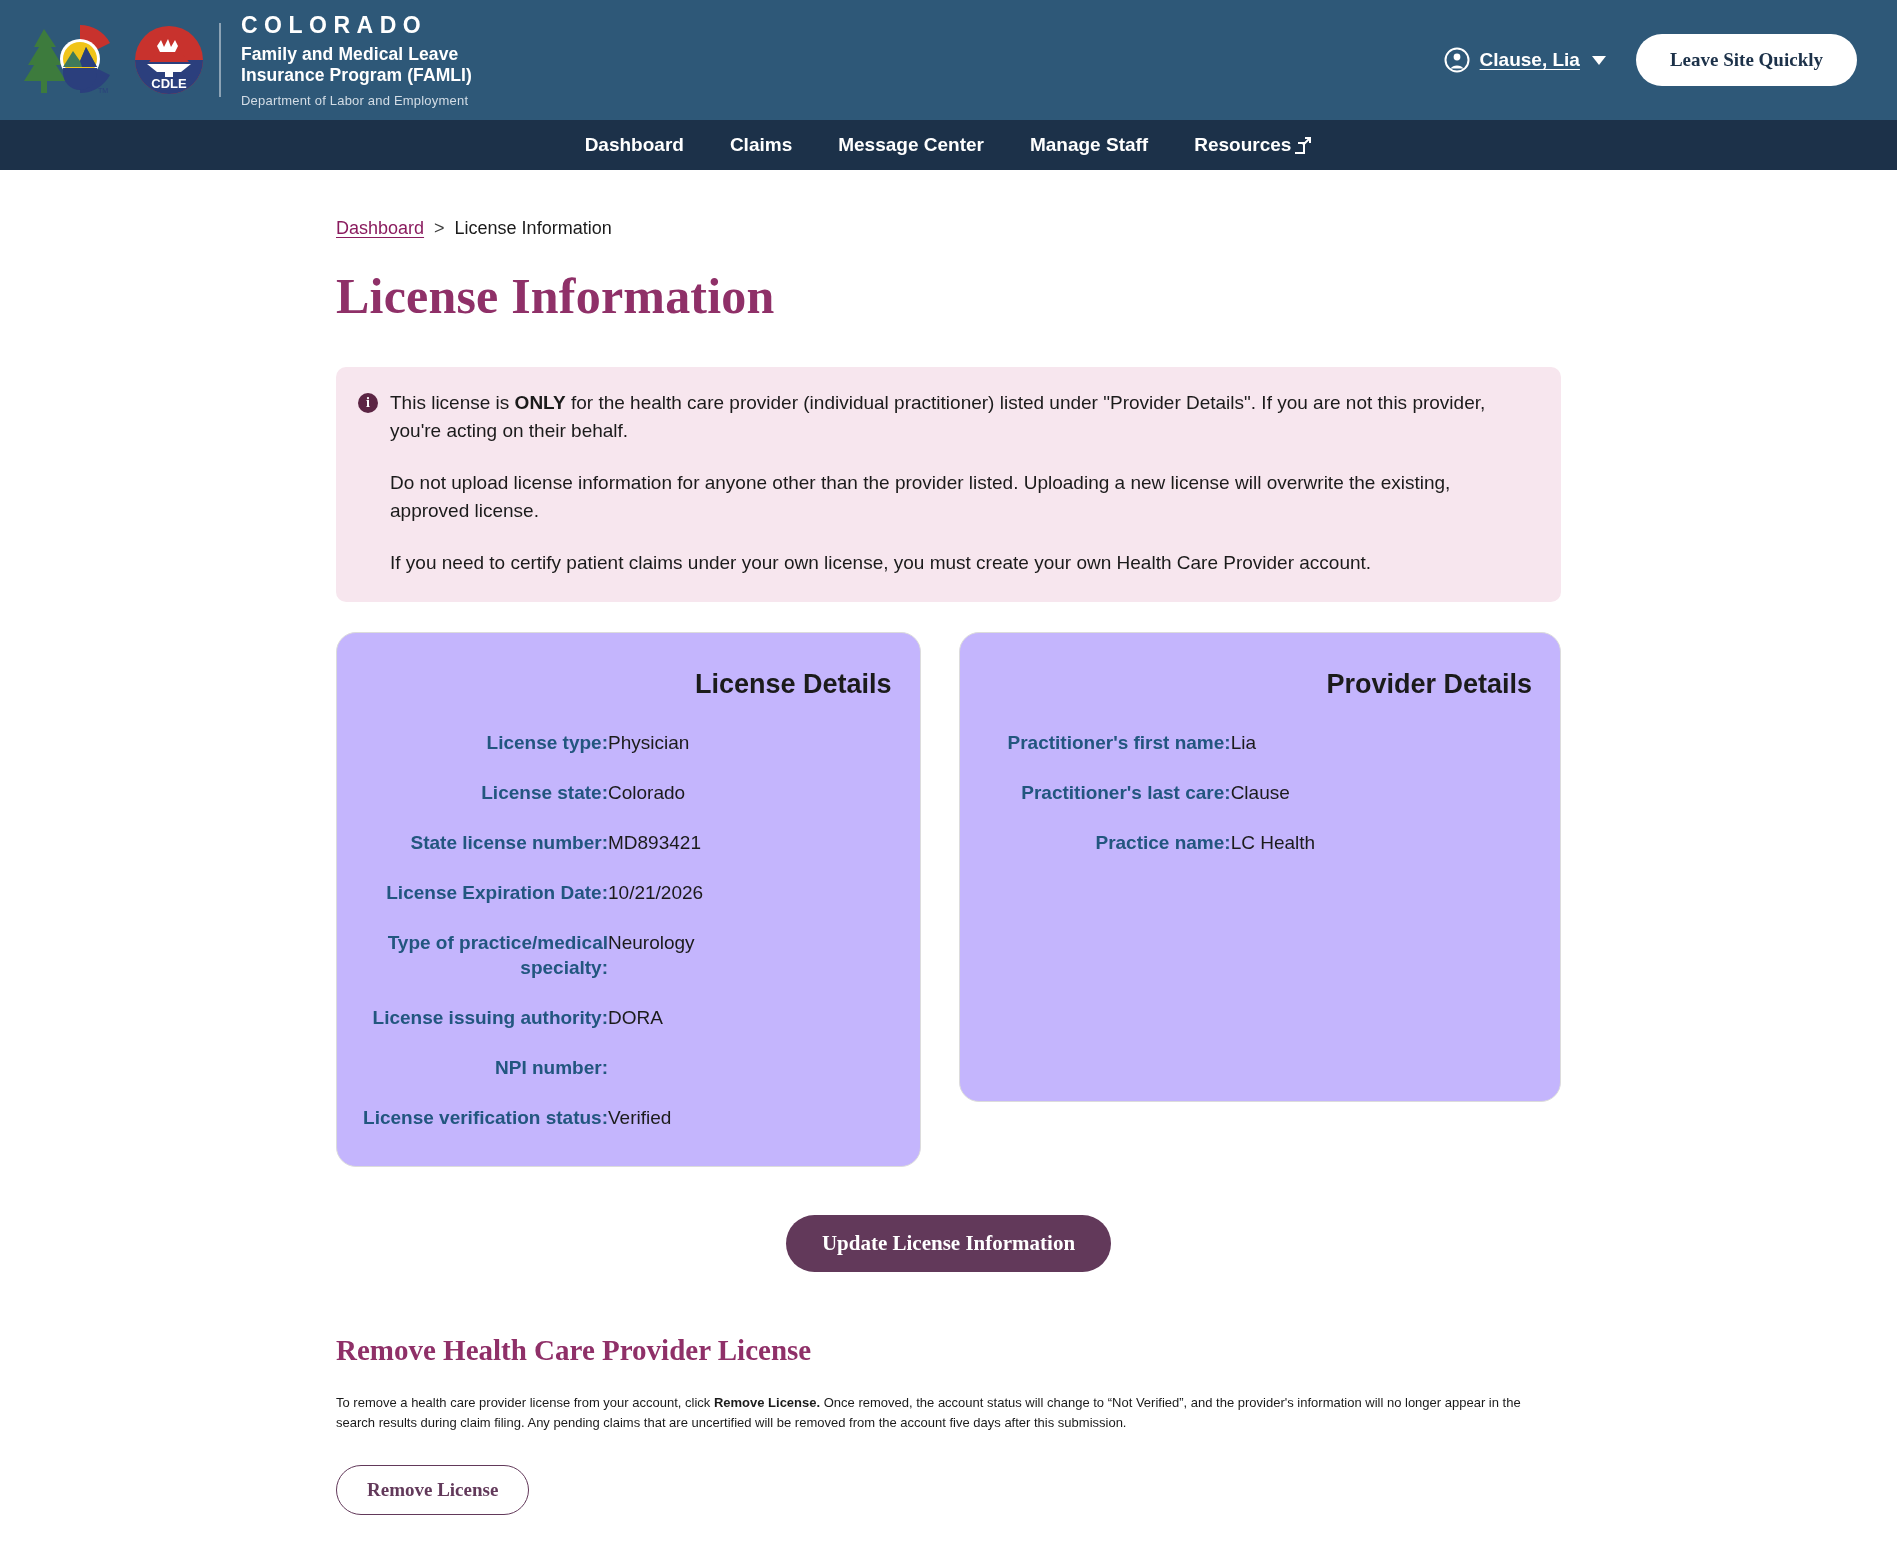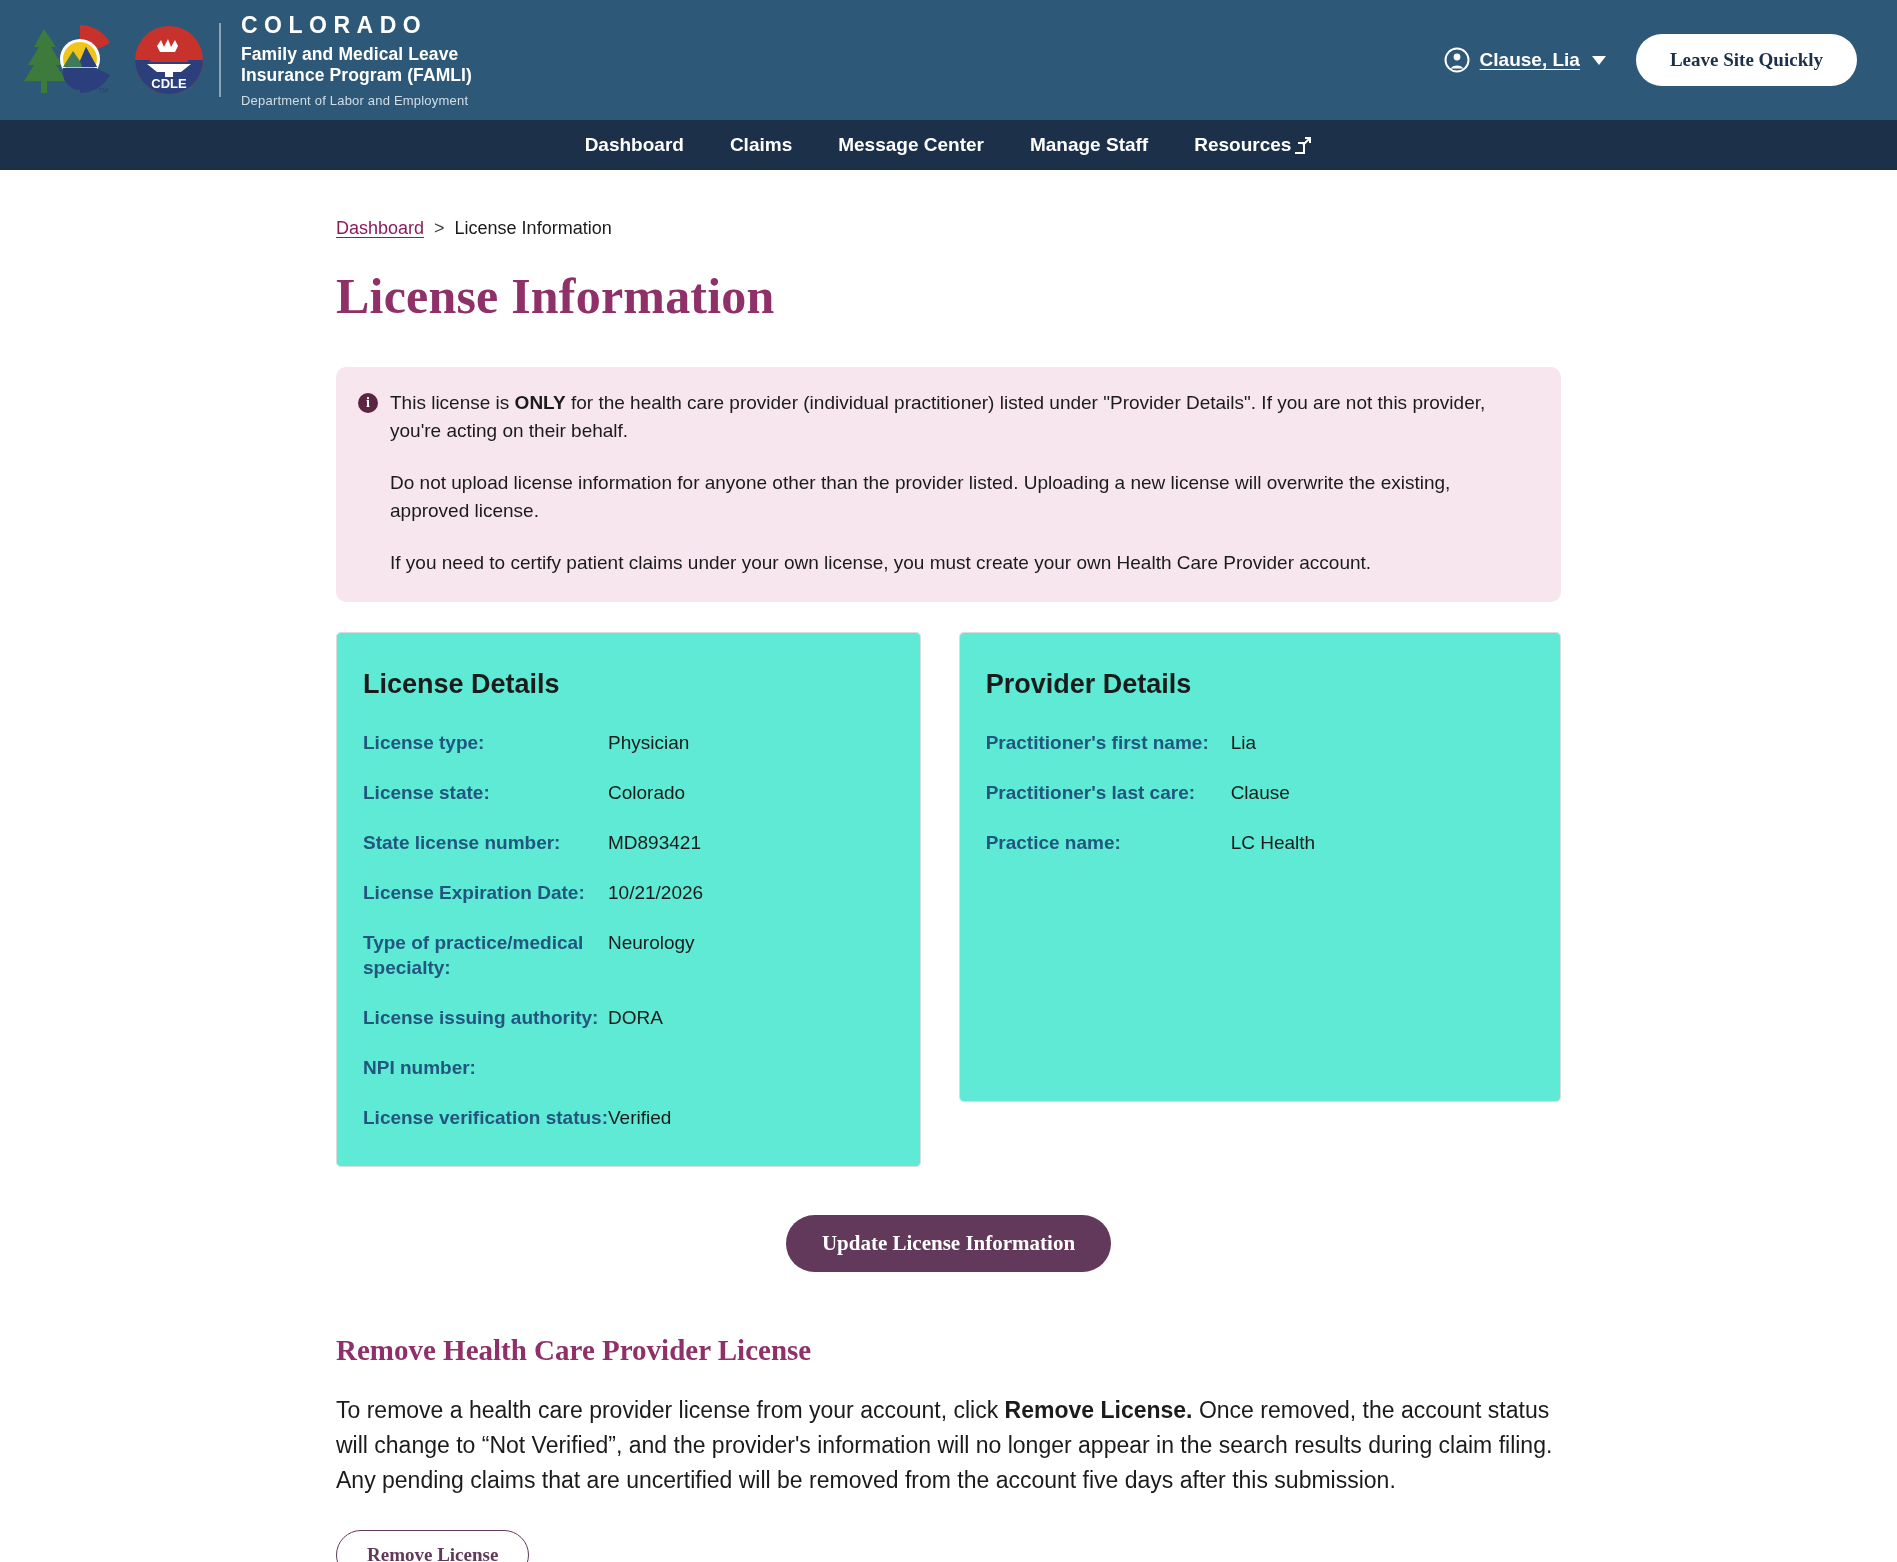--- a/index.html
+++ b/index.html
@@ -160,24 +160,25 @@
   .alert-body strong { font-weight: bold; }
 
   
   .cards-row {
     margin-top: 30px;
     display: flex;
     gap: 38px;
     align-items: flex-start;
   }
   .card {
-    background: #5eead4;
+    background: #c4b5fd;
     border: 1px solid #dcdcdc;
-    border-radius: 5px;
+    border-radius: 20px;
     padding: 36px 28px 36px 26px;
+    text-align: right;
   }
   .card-left { width: 593px; }
   .card-right { width: 611px; min-height: 470px; }
   .card-title {
     font-size: 27px;
     font-weight: bold;
     color: #1b1b1b;
     margin-bottom: 30px;
   }
   .detail-row {
@@ -220,21 +221,21 @@
   
   .section-title {
     margin-top: 62px;
     font-family: "Liberation Serif", serif;
     font-size: 29px;
     font-weight: bold;
     color: #8f3068;
   }
   .section-body {
     margin-top: 26px;
-    font-size: 23px;
+    font-size: 13px;
     color: #1b1b1b;
     line-height: 1.52;
     max-width: 1230px;
   }
   .section-body strong { font-weight: bold; }
   .btn-outline {
     margin-top: 32px;
     background: #ffffff;
     color: #62395a;
     border: 1.5px solid #62395a;

